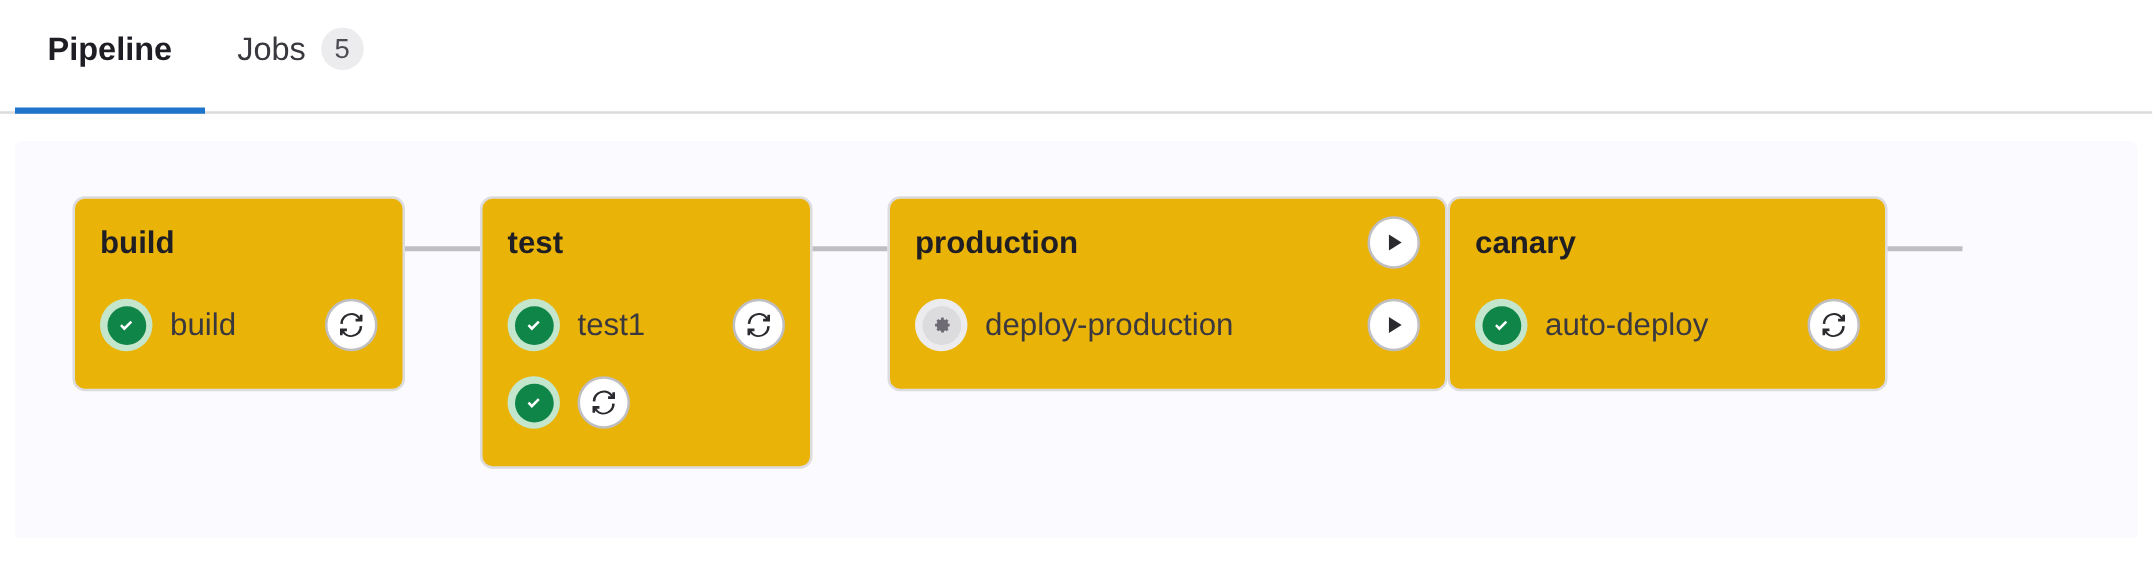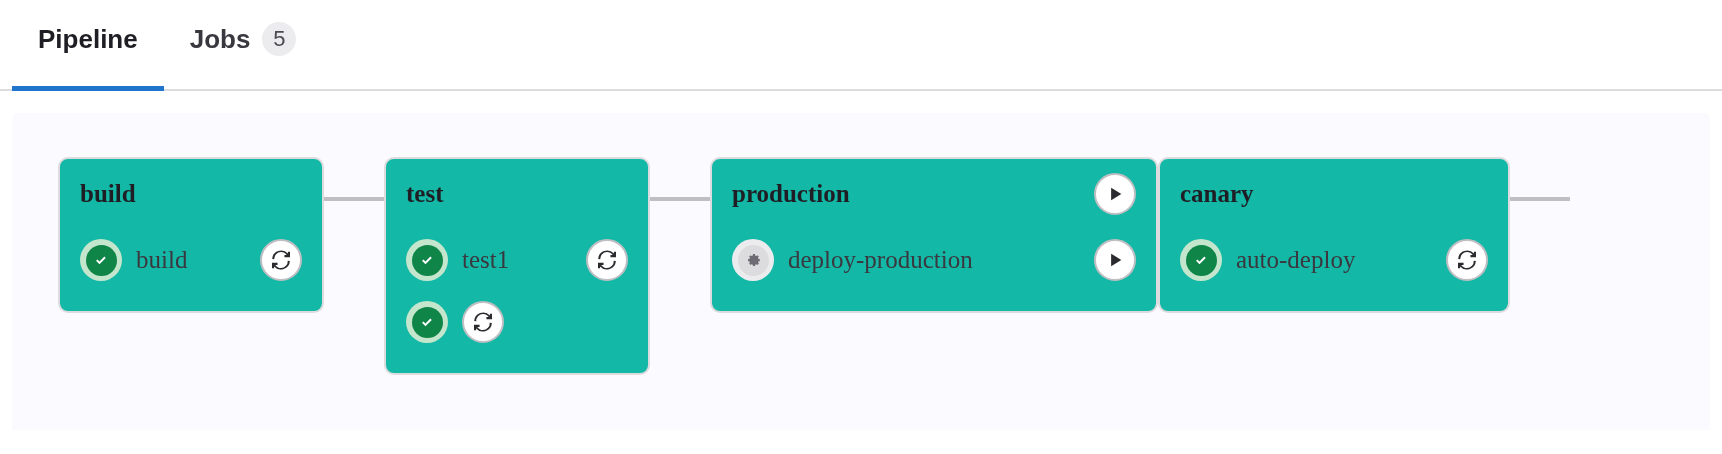--- a/index.html
+++ b/index.html
@@ -44,21 +44,21 @@
     gap: 12px;
     height: 91px;
     padding: 0 26px;
     cursor: pointer;
     font-size: 26px;
     color: #3a383f;
     text-decoration: none;
     padding-top: 22px;
     align-items: flex-start;
   }
-  .tab .tab-label { line-height: 34px; font-weight: bold; }
+  .tab .tab-label { line-height: 34px; }
   .tab.active .tab-label {
     color: #1f1e24;
     font-weight: bold;
   }
   .tab.active::after {
     content: "";
     position: absolute;
     left: 0; right: 0;
     bottom: 0;
     height: 5px;
@@ -104,26 +104,25 @@
 
   .connector {
     width: 60px;
     height: 4px;
     background: #bfbfc3;
     margin-top: 40px;
     flex: 0 0 auto;
   }
 
   .stage-card {
-    background: #14b8a6;
+    background: #eab308;
     border: 2px solid #dcdcde;
     border-radius: 10px;
     padding: 18px 20px 20px 20px;
     min-width: 266px;
-    font-family: Liberation Serif, serif;
   }
 
   .stage-header {
     display: flex;
     align-items: center;
     justify-content: space-between;
     gap: 16px;
     margin-bottom: 18px;
     height: 34px;
   }

